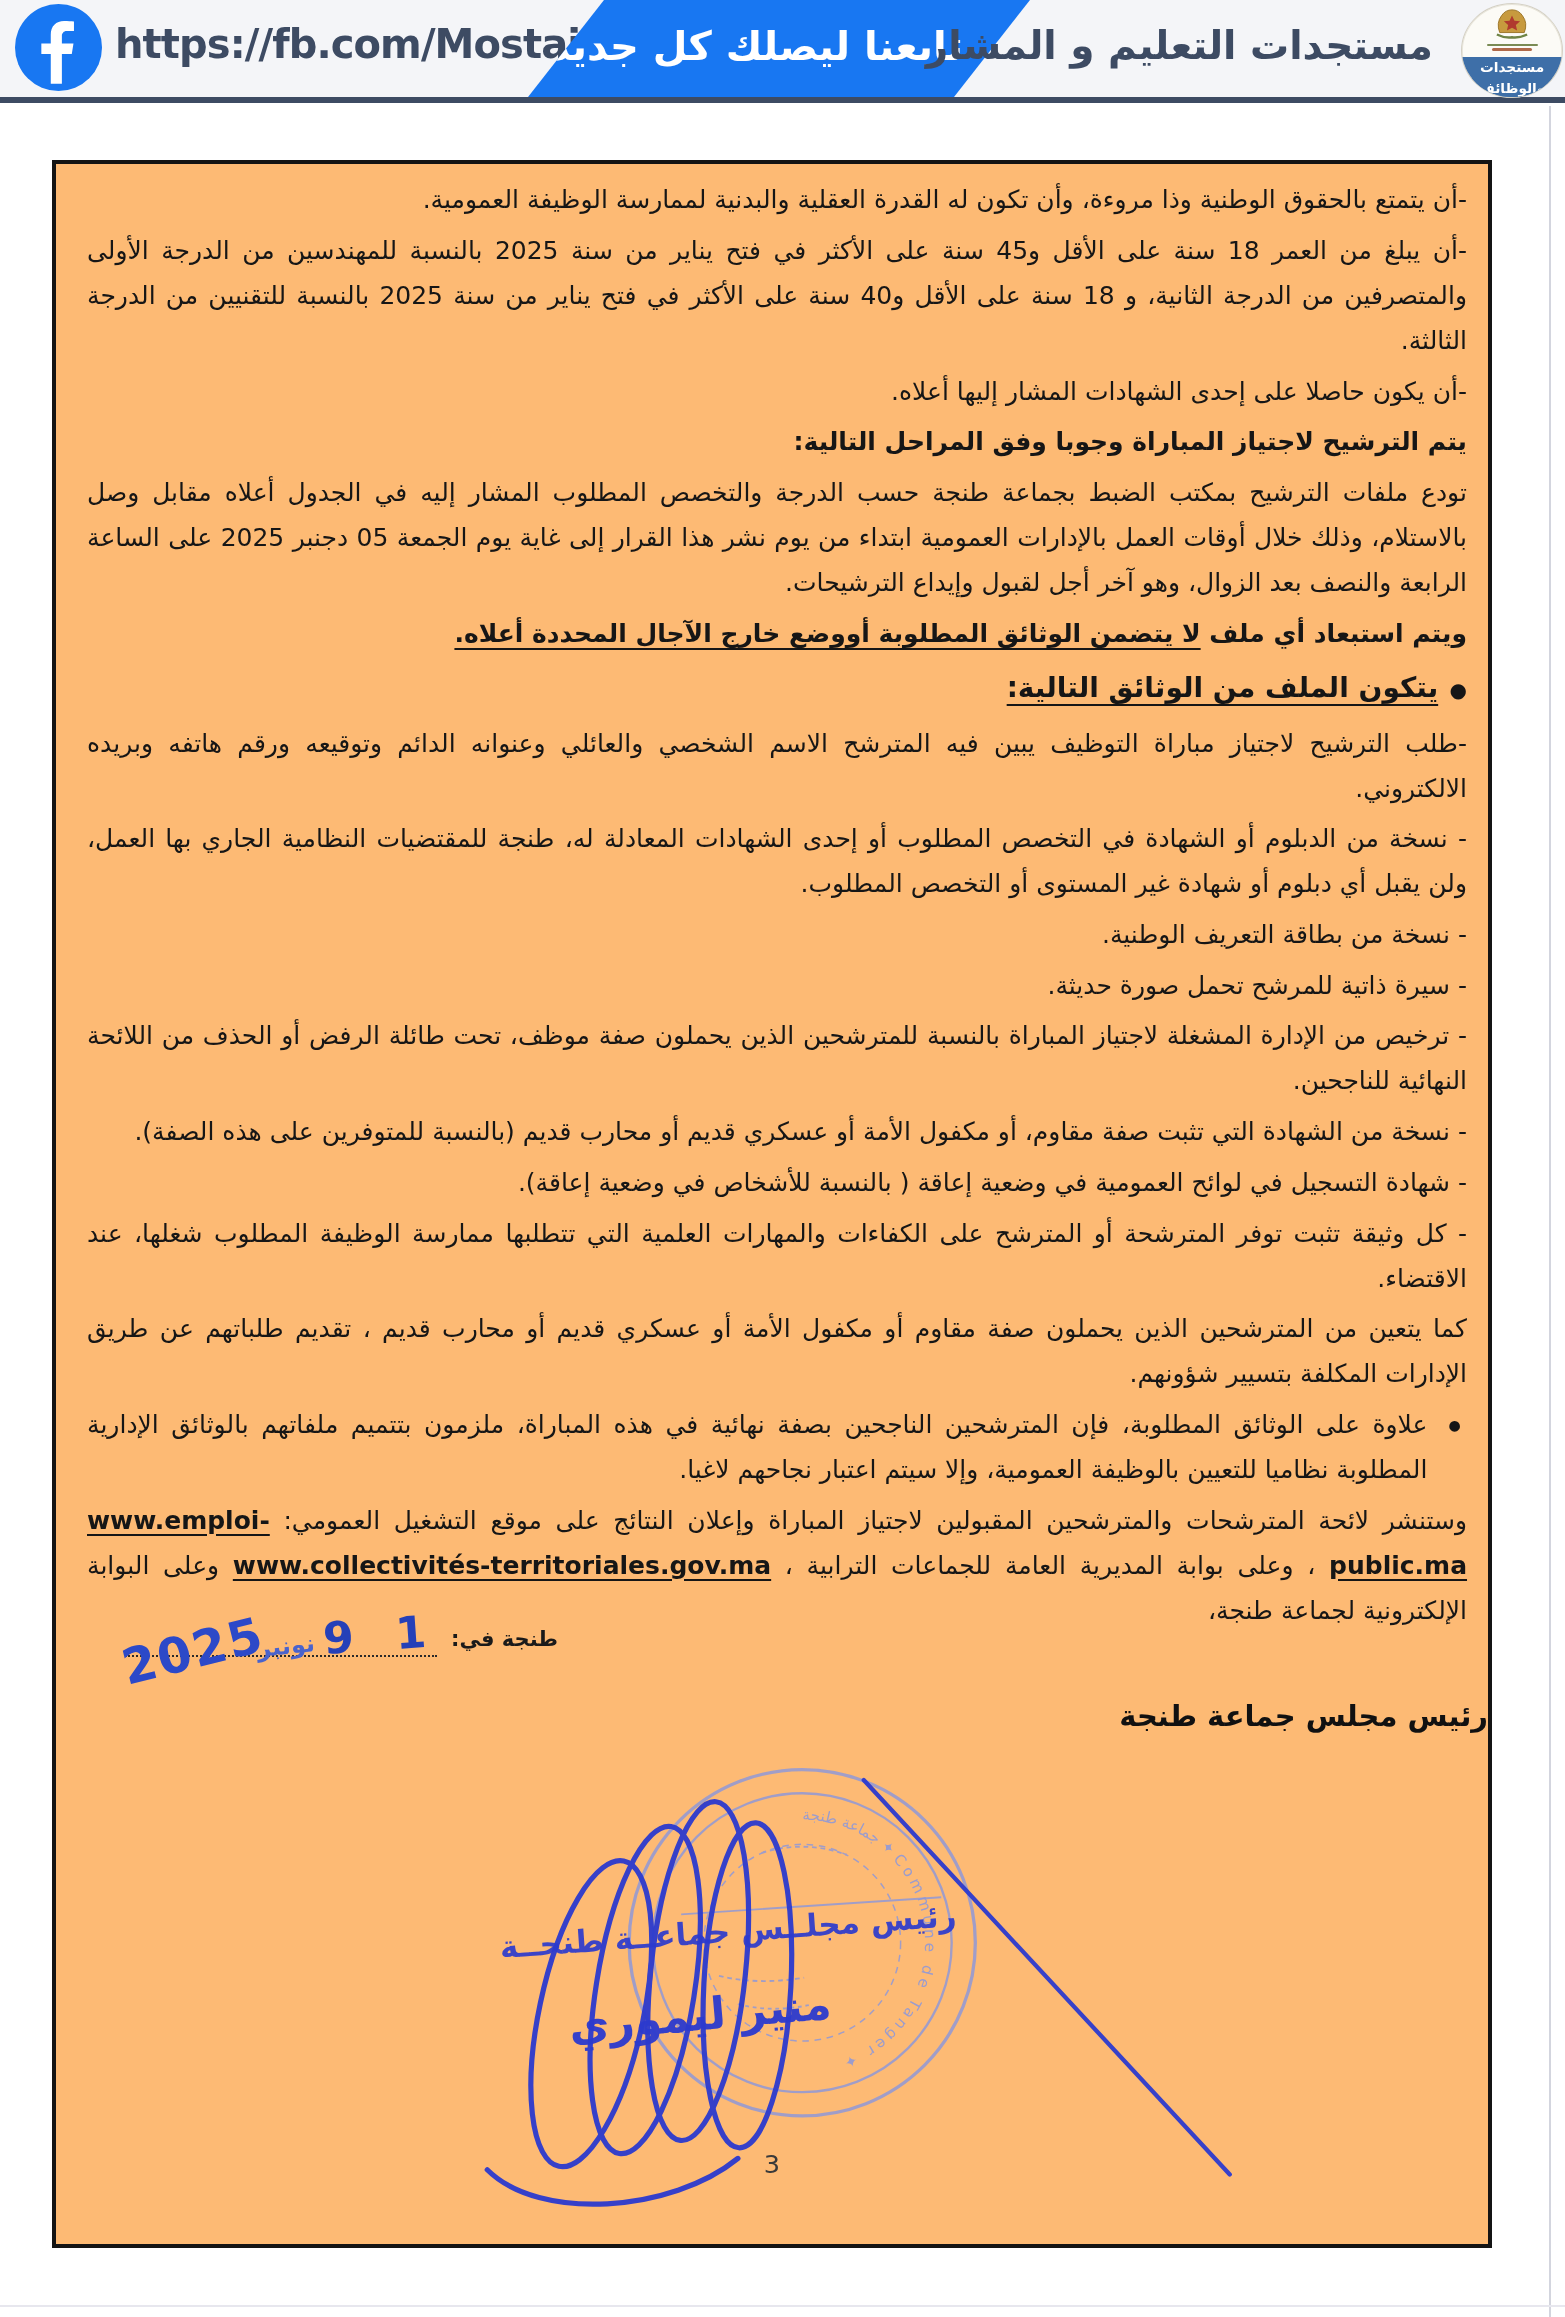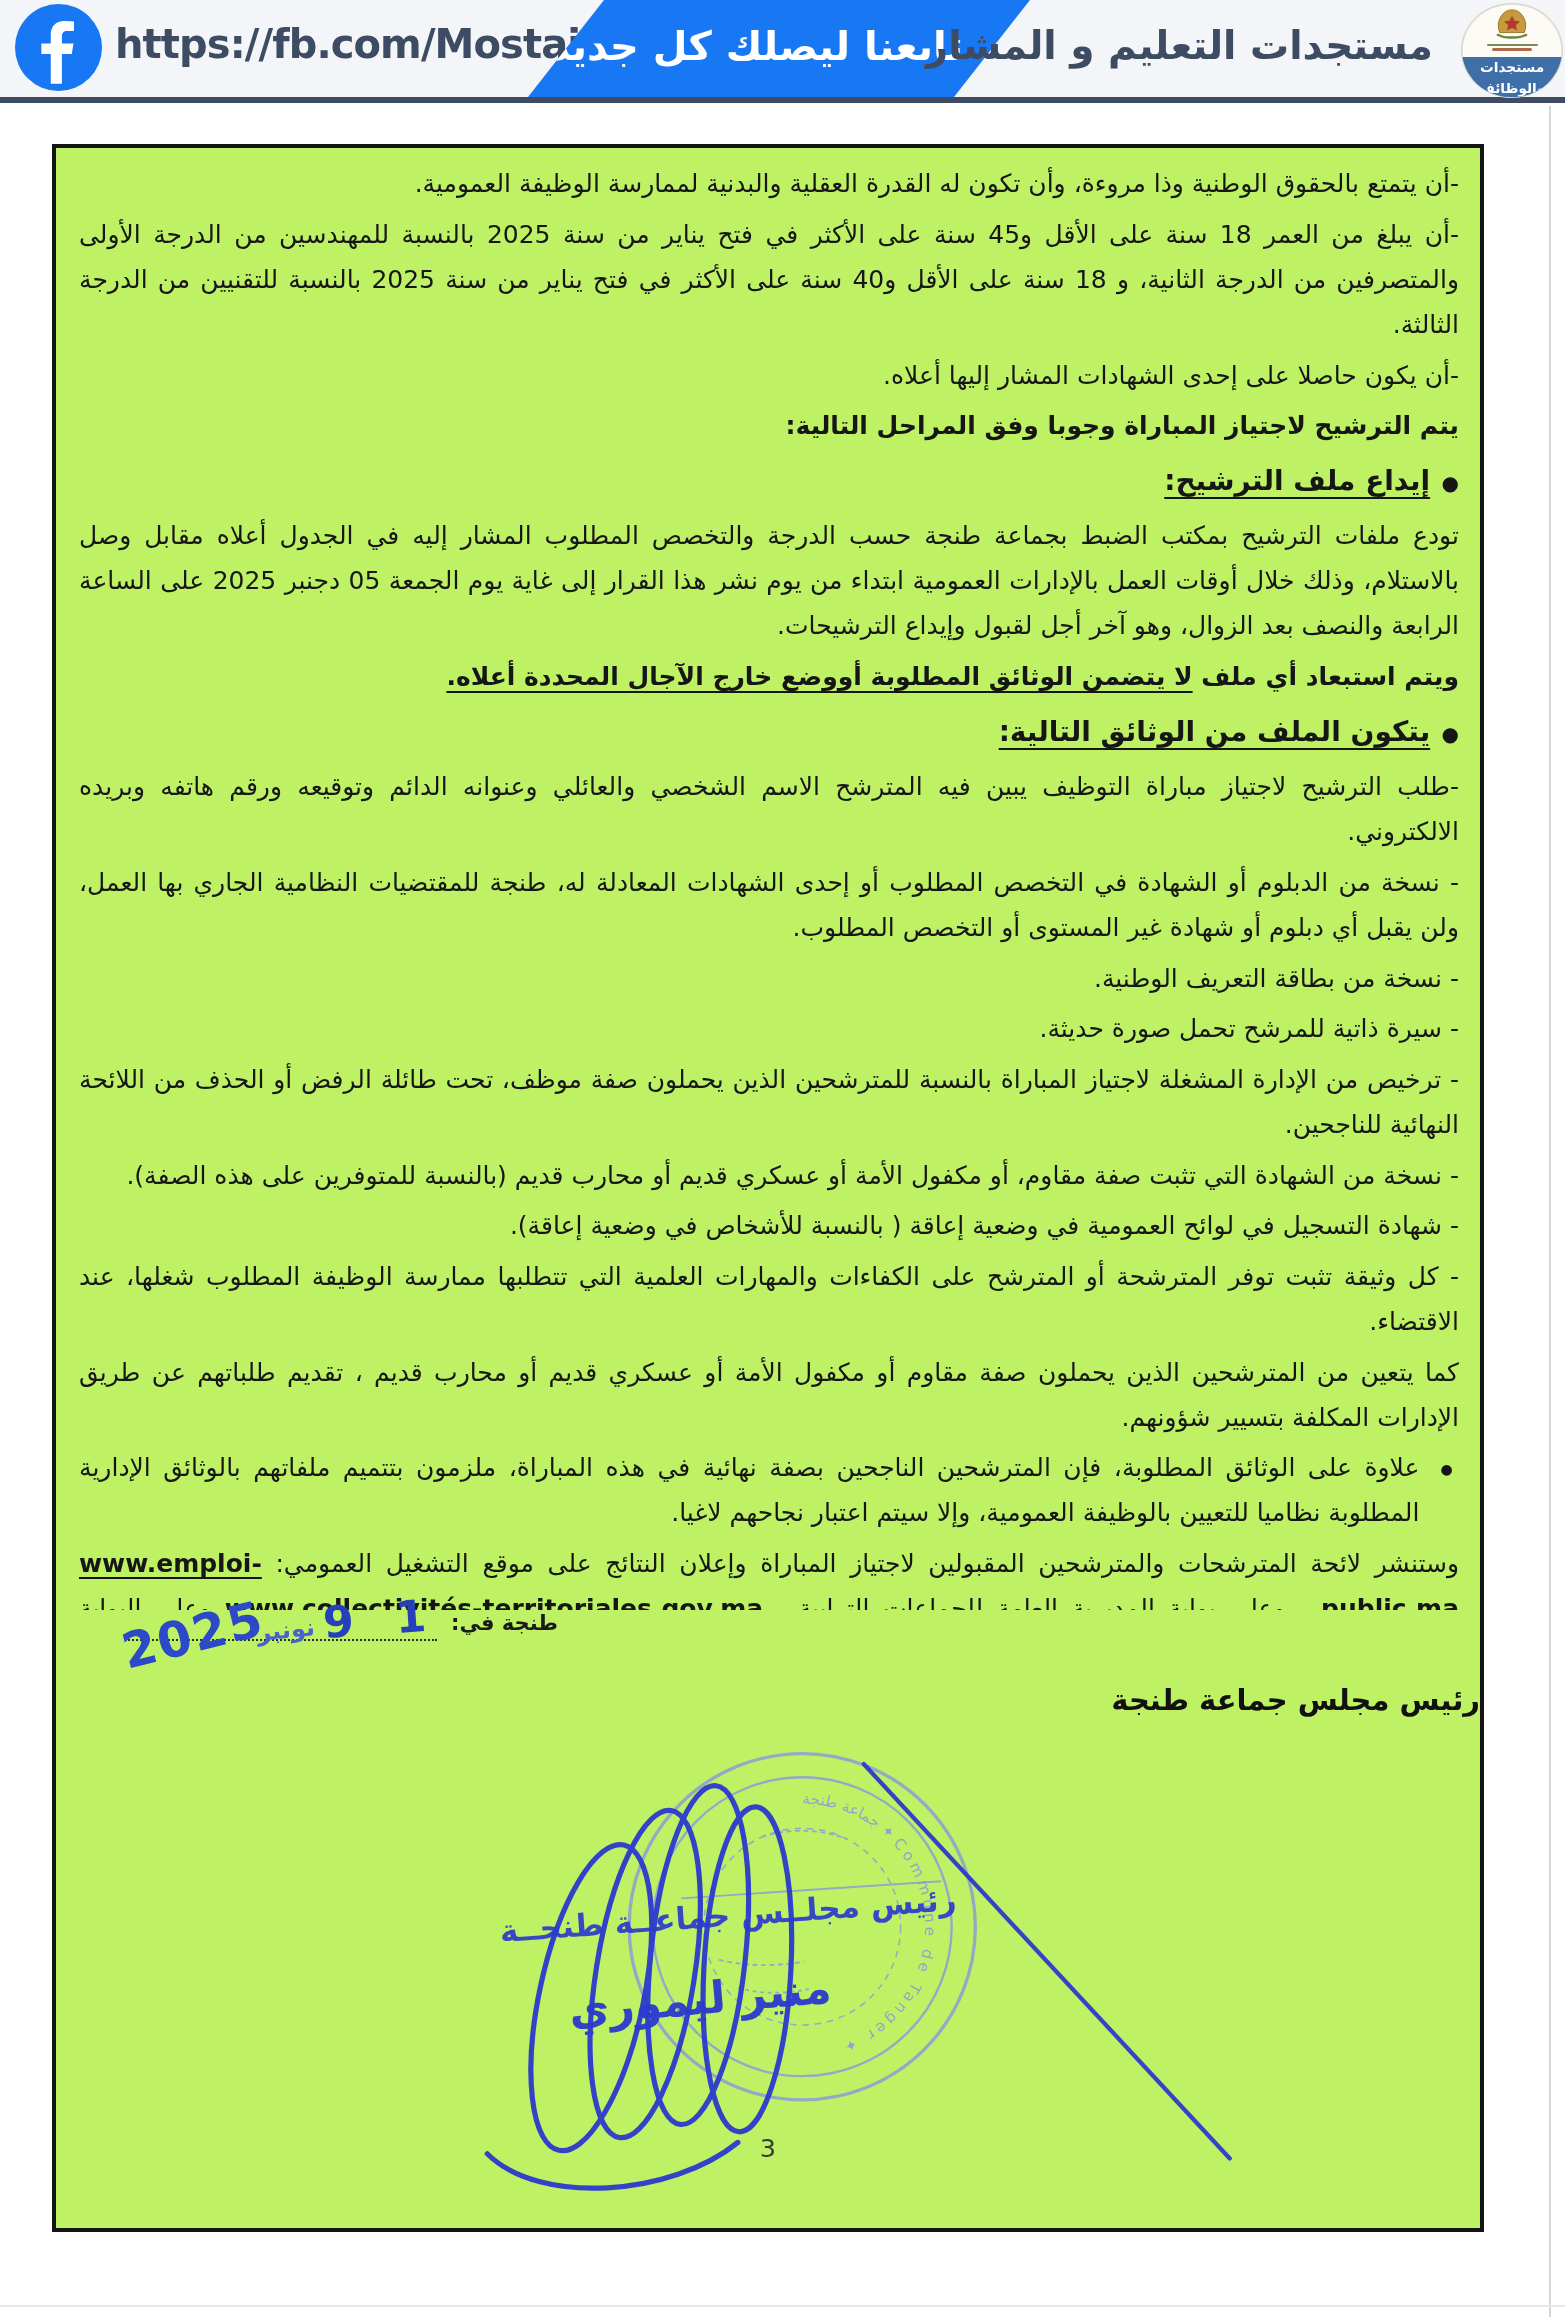--- a/index.html
+++ b/index.html
@@ -17,21 +17,21 @@
   .brand-text{position:absolute;right:132px;top:23px;font-size:39px;font-weight:bold;color:#3d4b63;direction:rtl;white-space:nowrap;}
   .logo-badge{position:absolute;right:1.9px;top:2.8px;width:100px;height:93px;border-radius:50%;background:#fcfbf6;border:0.9px solid #d4d0c4;overflow:hidden;box-shadow:0 0 0 0.9px #e8e5da inset;}
   .logo-emblem{position:absolute;left:50%;top:3.8px;transform:translateX(-50%);}
   .logo-motto{position:absolute;left:50%;top:38px;transform:translateX(-50%);width:66px;}
   .logo-motto i{display:block;height:2.8px;margin:1.9px 7.6px;background:#7a8b54;border-radius:1.9px;}
   .logo-motto i.r{background:#b06a4a;margin:1.9px 13.2px;}
   .logo-band{position:absolute;left:-3.8px;right:-3.8px;background:#3e6fa8;color:#fff;font-weight:bold;text-align:center;direction:rtl;border-radius:3.8px;}
   .logo-band.b1{top:53px;font-size:13.7px;line-height:20px;}
   .logo-band.b2{top:74px;font-size:13.7px;line-height:20px;}
   
-  .page-box{position:absolute;left:52px;top:144px;width:1424px;height:2080px;border:4.7px solid #141414;background:#bef264;}
+  .page-box{position:absolute;left:52px;top:160px;width:1424px;height:2080px;border:4.7px solid #141414;background:#fdba74;padding-left:8px;}
   .scan-line-v{position:absolute;left:1549px;top:106px;width:1.9px;height:2212px;background:#d3d5de;}
   .scan-line-h{position:absolute;left:0;top:2305px;width:100%;height:1.9px;background:#e7e7ee;}
   
   .doc-text{direction:rtl;text-align:justify;color:#161616;font-size:25px;line-height:45px;
     padding:13.2px 21px 0 23px;height:1462px;overflow:hidden;box-sizing:border-box;}
   .blk{margin:0 0 5.7px 0;}
   .blk.center{text-align:right;}
   .h-item{display:flex;gap:11.4px;align-items:baseline;margin:9.5px 0 7.6px 0;}
   .h-item .dot::before{content:"●";font-size:20px;}
   .h-item .h-text{font-weight:bold;font-size:28px;text-decoration:underline;text-underline-offset:6.6px;text-decoration-thickness:2.4px;}
@@ -92,24 +92,20 @@
 <div class="scan-line-h"></div>
 
 <div class="page-box">
   <div class="doc-text">
 
     <p class="blk">-أن يتمتع بالحقوق الوطنية وذا مروءة، وأن تكون له القدرة العقلية والبدنية لممارسة الوظيفة العمومية.</p>
     <p class="blk">-أن يبلغ من العمر 18 سنة على الأقل و45 سنة على الأكثر في فتح يناير من سنة 2025 بالنسبة للمهندسين من الدرجة الأولى والمتصرفين من الدرجة الثانية، و 18 سنة على الأقل و40 سنة على الأكثر في فتح يناير من سنة 2025 بالنسبة للتقنيين من الدرجة الثالثة.</p>
     <p class="blk center">-أن يكون حاصلا على إحدى الشهادات المشار إليها أعلاه.</p>
     <p class="blk center bold">يتم الترشيح لاجتياز المباراة وجوبا وفق المراحل التالية:</p>
 
-    <div class="h-item">
-      <span class="dot"></span>
-      <span class="h-text">إيداع ملف الترشيح:</span>
-    </div>
 
     <p class="blk">تودع ملفات الترشيح بمكتب الضبط بجماعة طنجة حسب الدرجة والتخصص المطلوب المشار إليه في الجدول أعلاه مقابل وصل بالاستلام، وذلك خلال أوقات العمل بالإدارات العمومية ابتداء من يوم نشر هذا القرار إلى غاية يوم الجمعة 05 دجنبر 2025 على الساعة الرابعة والنصف بعد الزوال، وهو آخر أجل لقبول وإيداع الترشيحات.</p>
 
     <p class="blk bold"><span>ويتم استبعاد أي ملف </span><span class="ul-part">لا يتضمن الوثائق المطلوبة أووضع خارج الآجال المحددة أعلاه.</span></p>
 
     <div class="h-item">
       <span class="dot"></span>
       <span class="h-text">يتكون الملف من الوثائق التالية:</span>
     </div>
 

